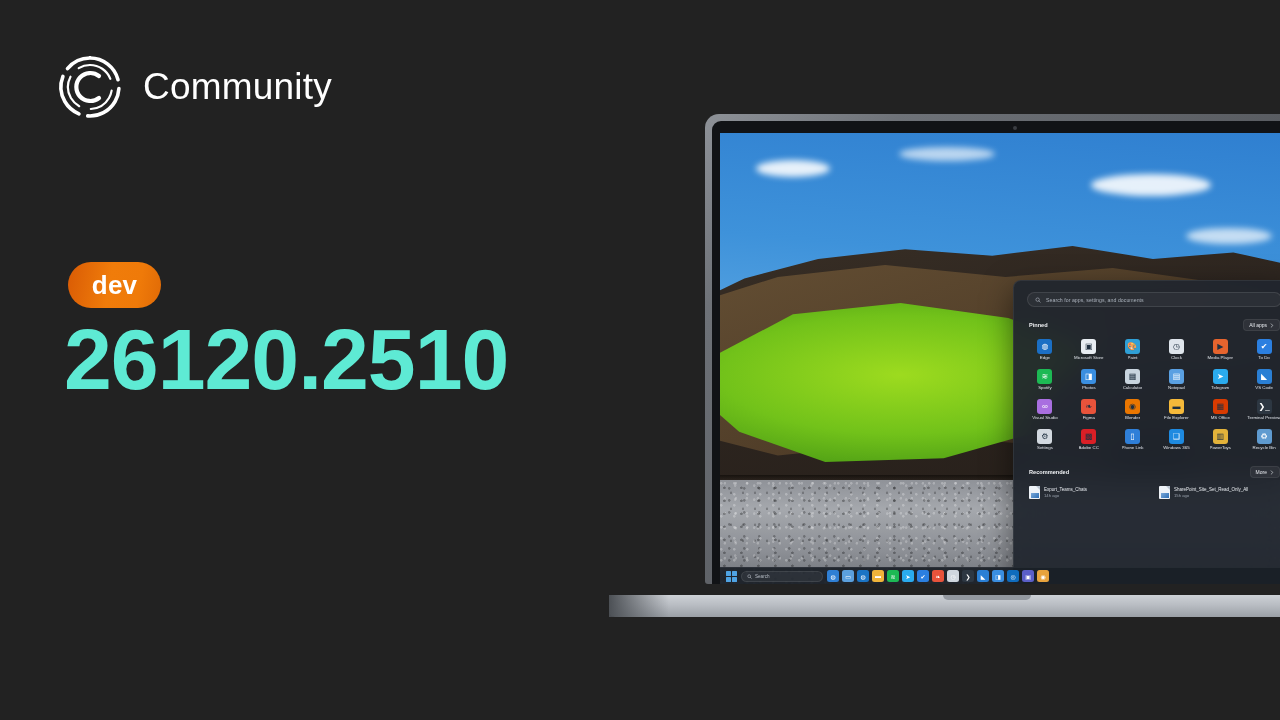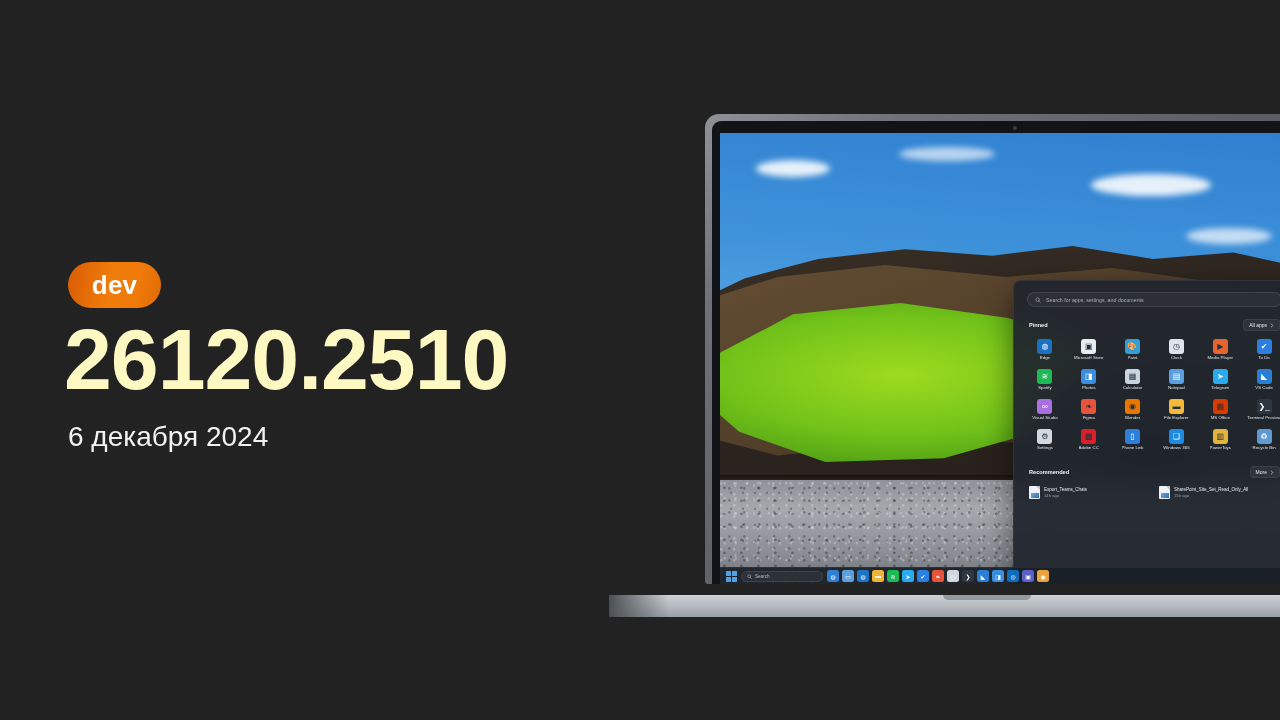--- a/index.html
+++ b/index.html
@@ -18,21 +18,21 @@
   .brand-name { color:#ffffff; font-size:37px; font-weight:300; letter-spacing:0.2px; }
 
   .badges { position:absolute; left:68px; top:262px; display:flex; gap:18px; align-items:center; }
   .badge {
     height:46px; border-radius:23px; display:flex; align-items:center; justify-content:center;
     padding:0 22px; color:#fff; font-size:26px; font-weight:700; letter-spacing:0.2px;
   }
   .badge.dev { background:linear-gradient(100deg,#d95b05 0%,#f07c0a 45%,#ef7a09 75%,#e06a06 100%); min-width:93px; }
   .badge.rel { background:linear-gradient(100deg,#0b8ff5 0%,#1f7ef0 55%,#2f6fe6 100%); min-width:186px; }
 
-  .build { position:absolute; left:64px; top:316px; color:#fef9c3; font-size:86px; font-weight:700;
+  .build { position:absolute; left:64px; top:316px; color:#5eead4; font-size:86px; font-weight:700;
            letter-spacing:-1px; line-height:1; }
   .date  { position:absolute; left:68px; top:421px; color:#f2f2f2; font-size:28px; font-weight:400; }
 
   
   .laptop { position:absolute; left:705px; top:114px; width:660px; height:500px; }
   .lid {
     position:absolute; left:0; top:0; width:620px; height:470px;
     border-radius:14px 14px 3px 3px;
     background:linear-gradient(135deg,#8e9298 0%,#6e7278 18%,#55585d 60%,#45484c 100%);
     padding:9px 9px 0 9px;
@@ -170,27 +170,38 @@
   .tb-ic { width:12px; height:12px; border-radius:2.5px; flex:none; display:flex; align-items:center;
            justify-content:center; font-size:6px; color:#fff; }
 
   .mg { width:100%; height:100%; display:block; }
 </style>
 </head>
 <body>
 
 <div class="stage">
 
+  <div class="brand">
+    <div class="brand-mark">
+      <svg class="mg" viewBox="0 0 70 70">
+        <g fill="none" stroke="#ffffff" stroke-linecap="round">
+          <path d="M35 6 A29 29 0 1 1 34.9 6" stroke-width="3.6" stroke-dasharray="38 9 46 9 45 9"></path>
+          <path d="M35 13 A22 22 0 1 1 34.9 13" stroke-width="2.2" stroke-dasharray="26 12 30 12 34 12"></path>
+          <path d="M44 24 A14 14 0 1 0 44 46" stroke-width="4.2"></path>
+        </g>
+      </svg>
+    </div>
+    <div class="brand-name">Community</div>
+  </div>
 
   <div class="badges">
     <div class="badge dev">dev</div>
   </div>
 
   <div class="build">26120.2510</div>
-  <div class="date">6 декабря 2024</div>
 
   <div class="laptop">
     <div class="lid">
       <div class="bezel">
         <div class="camera"></div>
         <div class="screen">
 
           <div class="wall">
             <div class="sky"></div>
             <div class="cloud" style="left:6%;top:6%;width:74px;height:17px;"></div>

